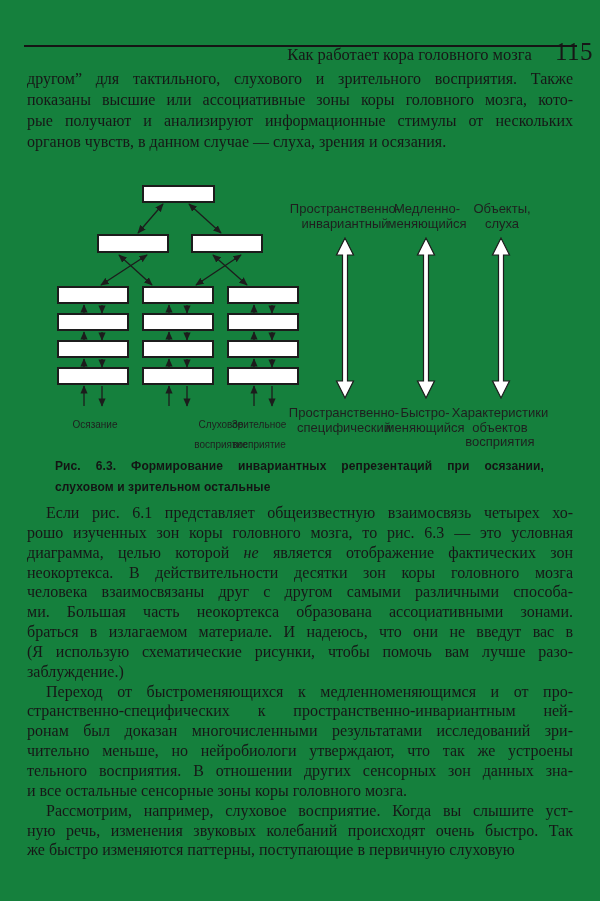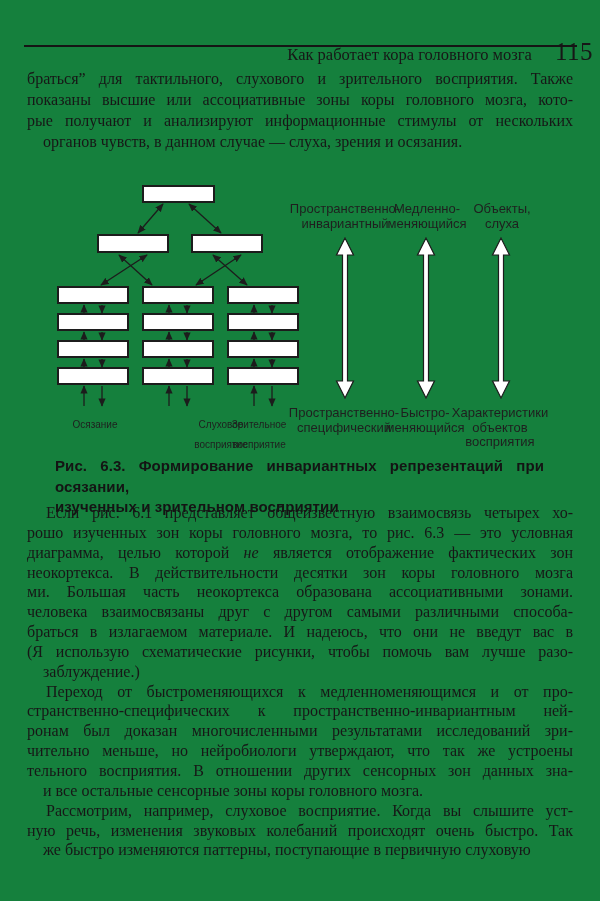--- a/index.html
+++ b/index.html
@@ -13,28 +13,28 @@
   .hdr-num{font-size:25px;letter-spacing:.5px;margin-top:16px;}
   .rule{position:absolute;top:45px;left:24px;width:553px;height:2.4px;background:#151515;}
 
   
   .tb{position:absolute;left:27px;width:546px;}
   .tb1 .bline{line-height:20.9px;}
   .tb1{top:69px;}
   .tb2{top:503px;}
   .tb2 .bline{line-height:19.85px;}
   .bline{font-size:16px;text-align:justify;text-align-last:justify;}
-  .bline.last{text-align-last:left;margin-left:16px;}
+  .bline.last{text-align-last:left;}
   .bline.ind{text-indent:19px;}
   .bline i{font-style:italic;}
 
   
   .cap{position:absolute;left:55px;top:456px;width:489px;
        font-family:"Liberation Sans",sans-serif;font-weight:bold;
-       font-size:15px;line-height:20.5px;letter-spacing:.1px;color:#141414;}
+       font-size:12px;line-height:20.5px;letter-spacing:.1px;color:#141414;}
   .cap .c1{text-align:justify;text-align-last:justify;}
 
   
   .fig{position:absolute;left:0;top:177px;width:600px;height:234px;}
   .fig svg{display:block;}
   .dl{position:absolute;transform:translateX(-50%);text-align:center;
       font-family:"Liberation Sans",sans-serif;font-size:13px;line-height:14.5px;
       color:#1f1f1f;white-space:nowrap;}
   .dl.sens{font-size:10px;line-height:19.5px;}
 </style>
@@ -43,21 +43,21 @@
 
 <div class="page">
 
   <div class="hdr">
     <span class="hdr-title">Как работает кора головного мозга</span>
     <span class="hdr-num">115</span>
   </div>
   <div class="rule"></div>
 
   <div class="tb tb1">
-      <div class="bline">браться” для тактильного, слухового и зрительного восприятия. Также</div>
+      <div class="bline">другом” для тактильного, слухового и зрительного восприятия. Также</div>
       <div class="bline">показаны высшие или ассоциативные зоны коры головного мозга, кото-</div>
       <div class="bline">рые получают и анализируют информационные стимулы от нескольких</div>
       <div class="bline last">органов чувств, в данном случае — слуха, зрения и осязания.</div>
     </div>
 
   <div class="fig">
     <svg width="600" height="234" viewBox="0 0 600 234">
       <defs>
         <marker id="mh" viewBox="0 0 8 8" refX="7.2" refY="4" markerWidth="6.5" markerHeight="6.5" orient="auto-start-reverse">
           <path d="M0,0.6 L8,4 L0,7.4 Z" fill="#1c1c1c"></path>
@@ -163,30 +163,30 @@
     <div>Слуховое</div>
     <div>восприятие</div>
   </div>
   <div class="dl sens" style="left:259px;top:415px;">
     <div>Зрительное</div>
     <div>восприятие</div>
   </div>
 
   <div class="cap">
     <div class="c1">Рис. 6.3. Формирование инвариантных репрезентаций при осязании,</div>
-    <div class="c2">изученных и зрительном восприятии</div>
+    <div class="c2">слуховом и зрительном остальные</div>
   </div>
 
   <div class="tb tb2">
       <div class="bline ind">Если рис. 6.1 представляет общеизвестную взаимосвязь четырех хо-</div>
       <div class="bline">рошо изученных зон коры головного мозга, то рис. 6.3 — это условная</div>
       <div class="bline">диаграмма, целью которой <i>не</i> является отображение фактических зон</div>
       <div class="bline">неокортекса. В действительности десятки зон коры головного мозга</div>
+      <div class="bline">человека взаимосвязаны друг с другом самыми различными способа-</div>
       <div class="bline">ми. Большая часть неокортекса образована ассоциативными зонами.</div>
-      <div class="bline">человека взаимосвязаны друг с другом самыми различными способа-</div>
       <div class="bline">браться в излагаемом материале. И надеюсь, что они не введут вас в</div>
       <div class="bline">(Я использую схематические рисунки, чтобы помочь вам лучше разо-</div>
       <div class="bline last">заблуждение.)</div>
       <div class="bline ind">Переход от быстроменяющихся к медленноменяющимся и от про-</div>
       <div class="bline">странственно-специфических к пространственно-инвариантным ней-</div>
       <div class="bline">ронам был доказан многочисленными результатами исследований зри-</div>
       <div class="bline">чительно меньше, но нейробиологи утверждают, что так же устроены</div>
       <div class="bline">тельного восприятия. В отношении других сенсорных зон данных зна-</div>
       <div class="bline last">и все остальные сенсорные зоны коры головного мозга.</div>
       <div class="bline ind">Рассмотрим, например, слуховое восприятие. Когда вы слышите уст-</div>

